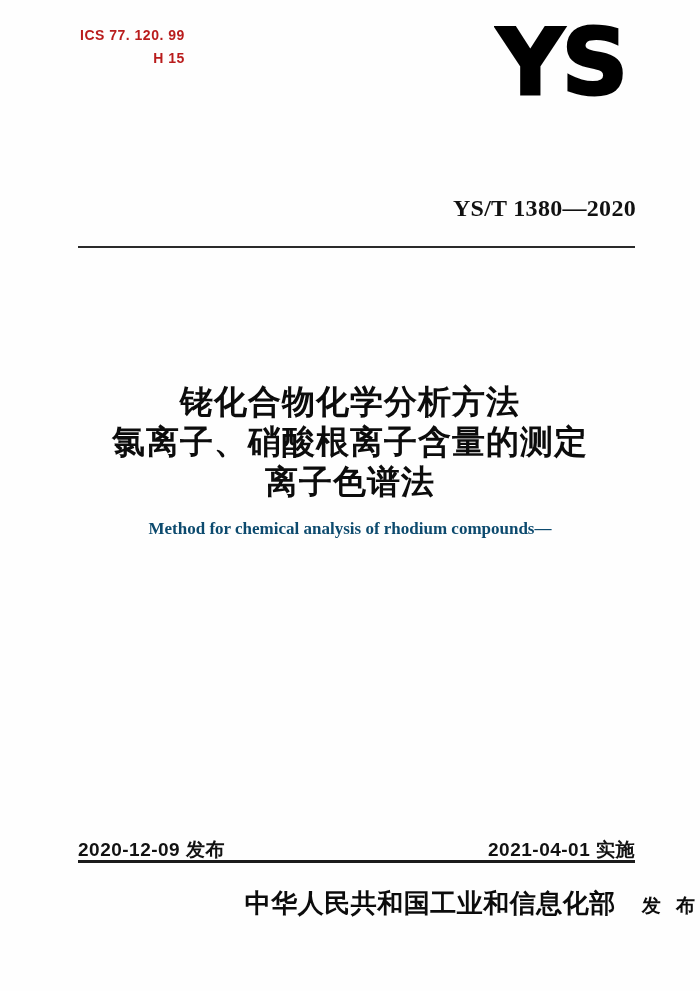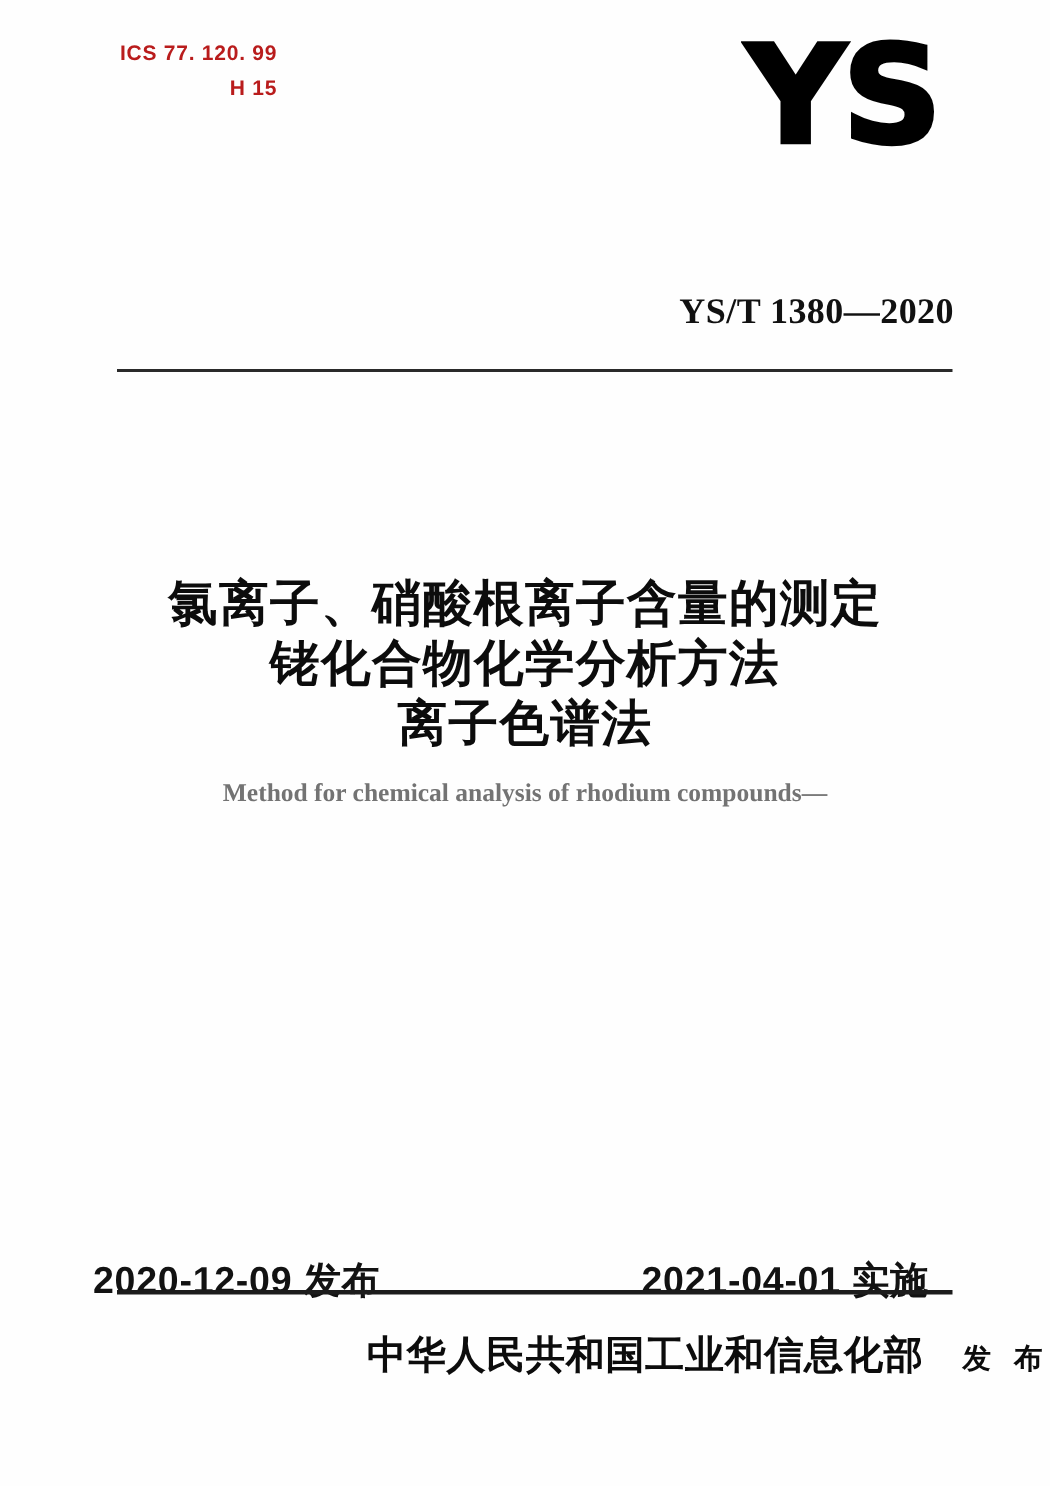--- a/index.html
+++ b/index.html
@@ -62,28 +62,28 @@
     letter-spacing:1px;
     color:#0c0c0c;
   }
   
   .title-en {
     position:absolute; left:0; top:516px;
     width:700px; text-align:center;
     font-family:"Liberation Serif", serif;
     font-weight:bold;
     font-size:17px; line-height:26px;
-    color:#737373;
+    color:#0c4a6e;
   }
   
   .dates-row {
-    position:absolute; left:62px; top:837px;
+    position:absolute; left:78px; top:837px;
     width:557px;
     display:flex; justify-content:space-between;
-    font-weight:bold; font-size:25px;
+    font-weight:bold; font-size:19px;
     letter-spacing:0.5px;
     color:#121212;
     align-items:flex-end;
   }
   .rule-bottom {
     position:absolute; left:78px; top:860px;
     width:557px; height:3px;
     background:#1c1c1c;
   }
   
@@ -115,22 +115,22 @@
   </div>
 
   <div class="ys-logo">YS</div>
 
 
   <div class="std-number">YS/T 1380—2020</div>
 
   <div class="rule-top"></div>
 
   <div class="title-cn">
+    <div>铑化合物化学分析方法</div>
     <div>氯离子、硝酸根离子含量的测定</div>
-    <div>铑化合物化学分析方法</div>
     <div>离子色谱法</div>
   </div>
 
   <div class="title-en">
     <div>Method for chemical analysis of rhodium compounds—</div>
   </div>
 
   <div class="dates-row">
     <span>2020-12-09 发布</span>
     <span>2021-04-01 实施</span>

